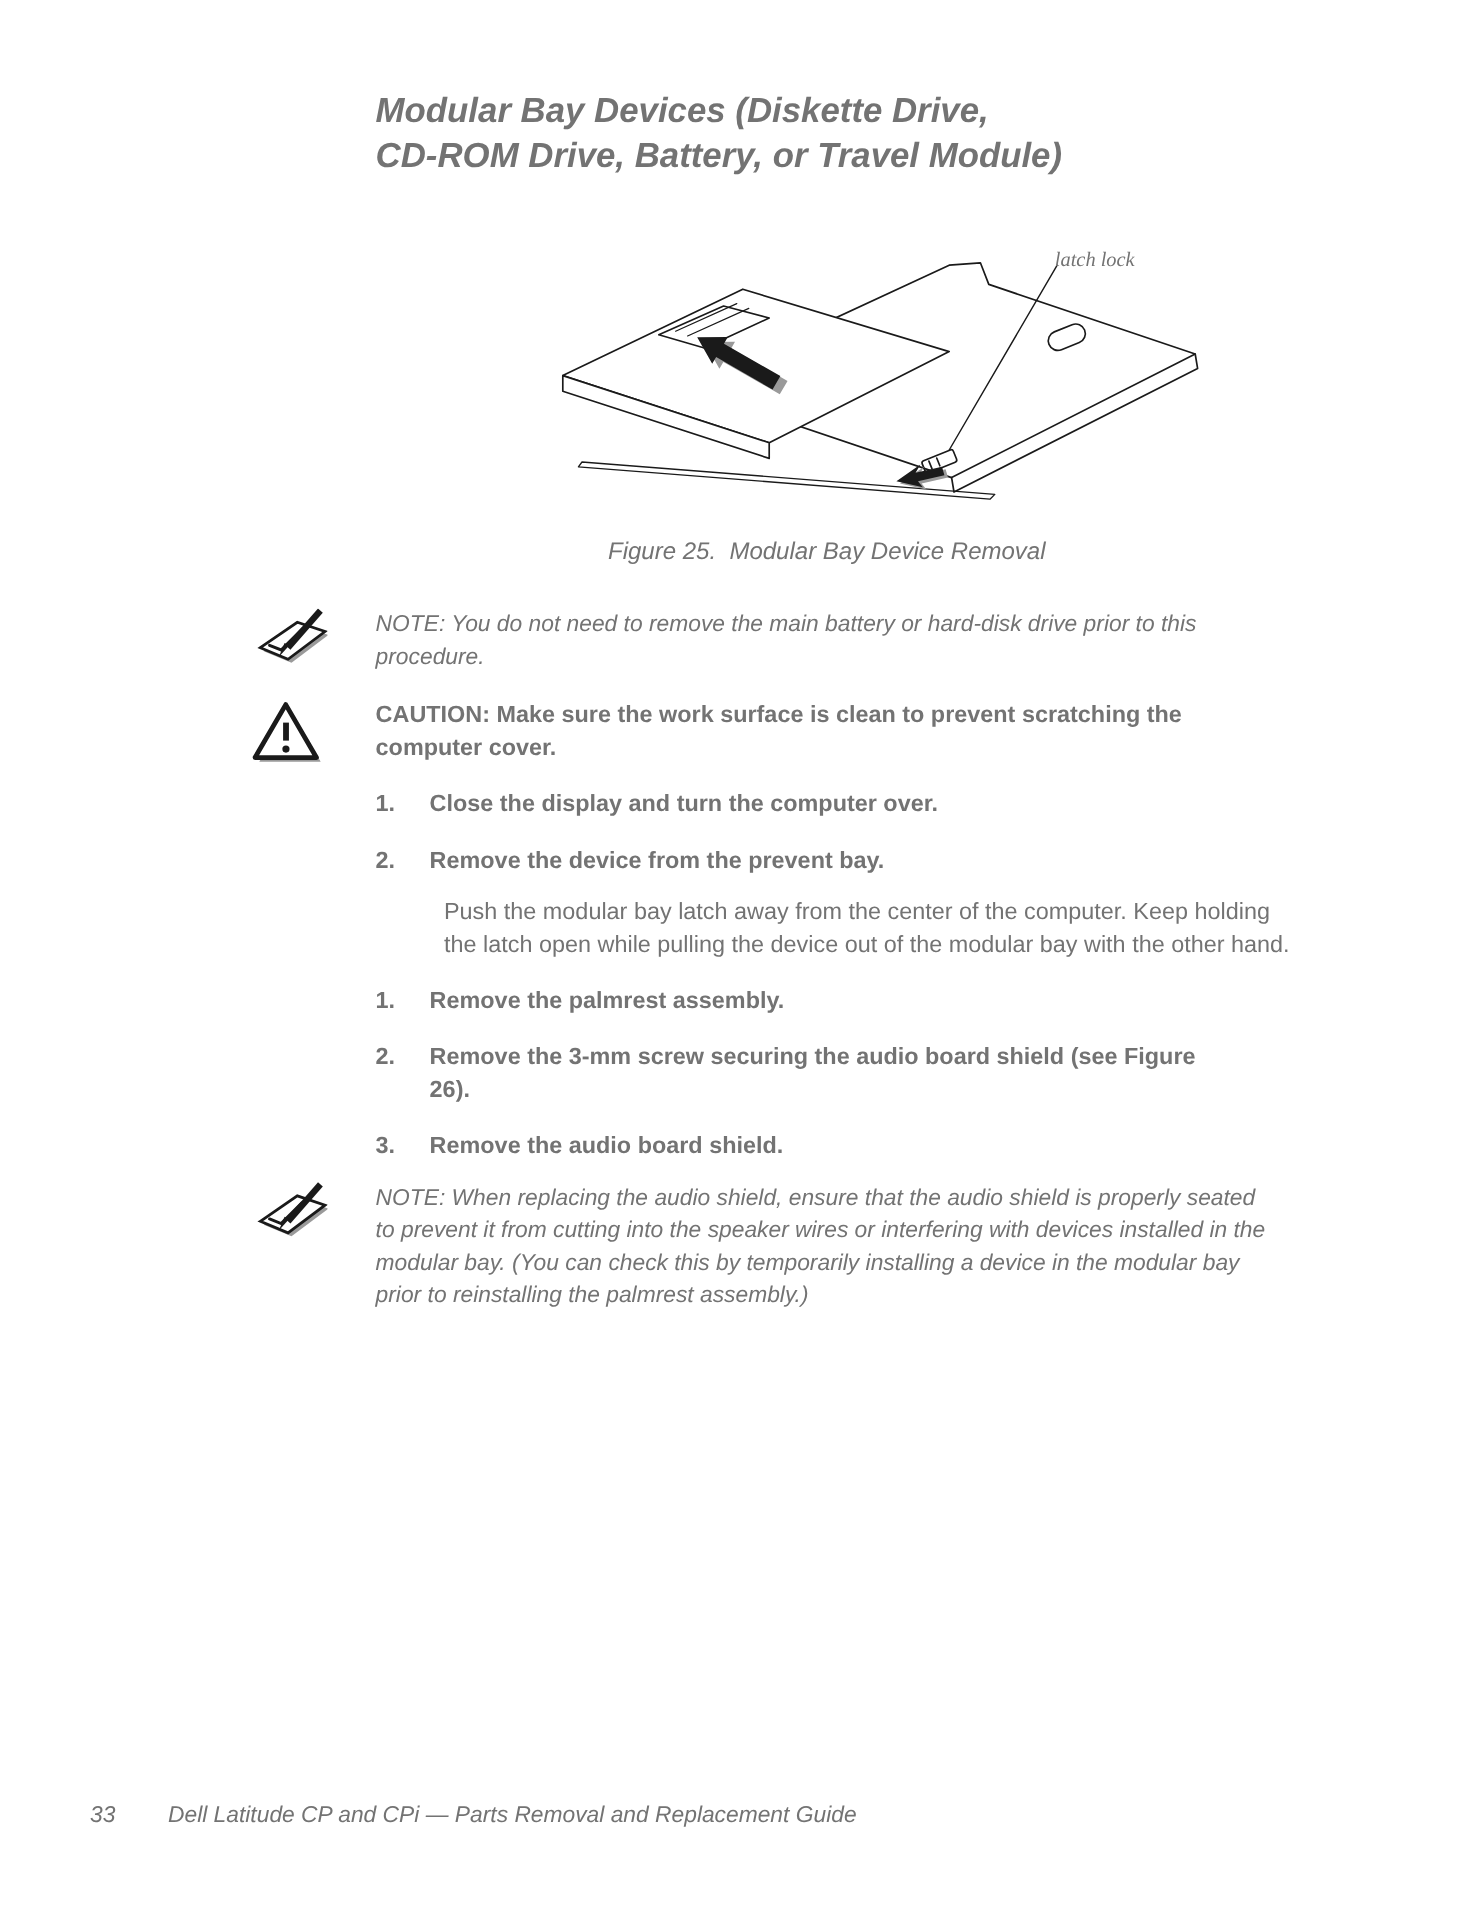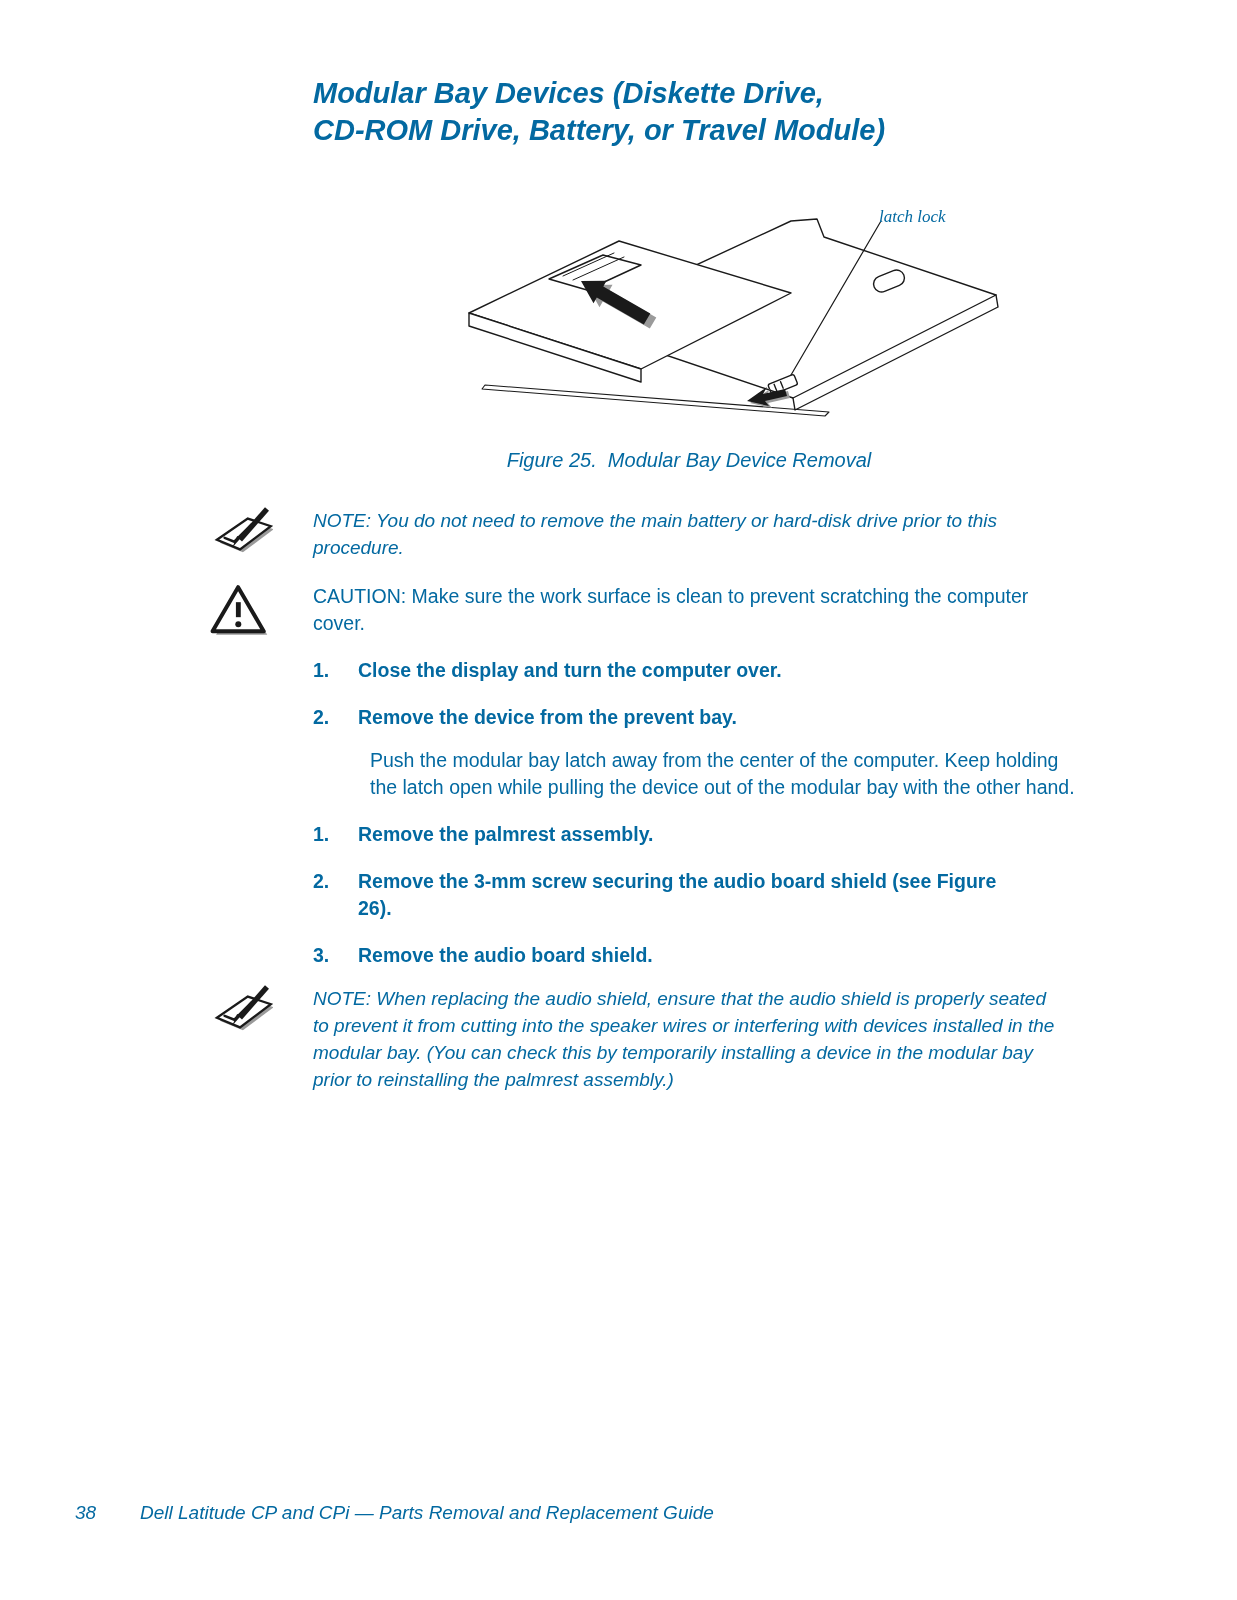--- a/index.html
+++ b/index.html
@@ -3,21 +3,21 @@
 <meta charset="utf-8">
 <style>
   * { margin: 0; padding: 0; box-sizing: border-box; }
   html, body { background: #e8e8e8; }
   .page {
     position: relative;
     width: 1237px;
     height: 1600px;
     margin: 0 auto;
     background: #ffffff;
-    color: #0369a1;
+    color: #737373;
     font-family: "Liberation Sans", "DejaVu Sans", sans-serif;
     overflow: hidden;
   }
   .content {
     position: absolute;
     left: 313px;
     top: 75px;
     width: 752px;
   }
   .h1 {
@@ -55,21 +55,21 @@
     margin-top: 34px;
     width: 750px;
   }
   .note-row .note-text {
     font-style: italic;
     font-size: 19px;
     line-height: 27px;
   }
   .caution-row { margin-top: 22px; width: 726px; }
   .caution-row .caution-text {
-    font-weight: 400;
+    font-weight: 700;
     font-size: 19.5px;
     line-height: 27px;
   }
   .gutter-icon {
     position: absolute;
     left: -104px;
     top: 0;
   }
   .step {
     display: flex;
@@ -221,16 +221,16 @@
           <line x1="60" y1="2" x2="32" y2="34" stroke="#1a1a1a" stroke-width="5.5"></line>
           <polygon points="33,32 24,42 29,30" fill="#1a1a1a"></polygon>
         </svg>
       </span>
       <div class="note-text">NOTE: When replacing the audio shield, ensure that the audio shield is properly seated to prevent it from cutting into the speaker wires or interfering with devices installed in the modular bay. (You can check this by temporarily installing a device in the modular bay prior to reinstalling the palmrest assembly.)</div>
     </div>
 
   </div>
 
   <div class="footer">
-    <span class="page-num">38</span>
+    <span class="page-num">33</span>
     <span>Dell Latitude CP and CPi — Parts Removal and Replacement Guide</span>
   </div>
 </div>
 
 </body></html>

